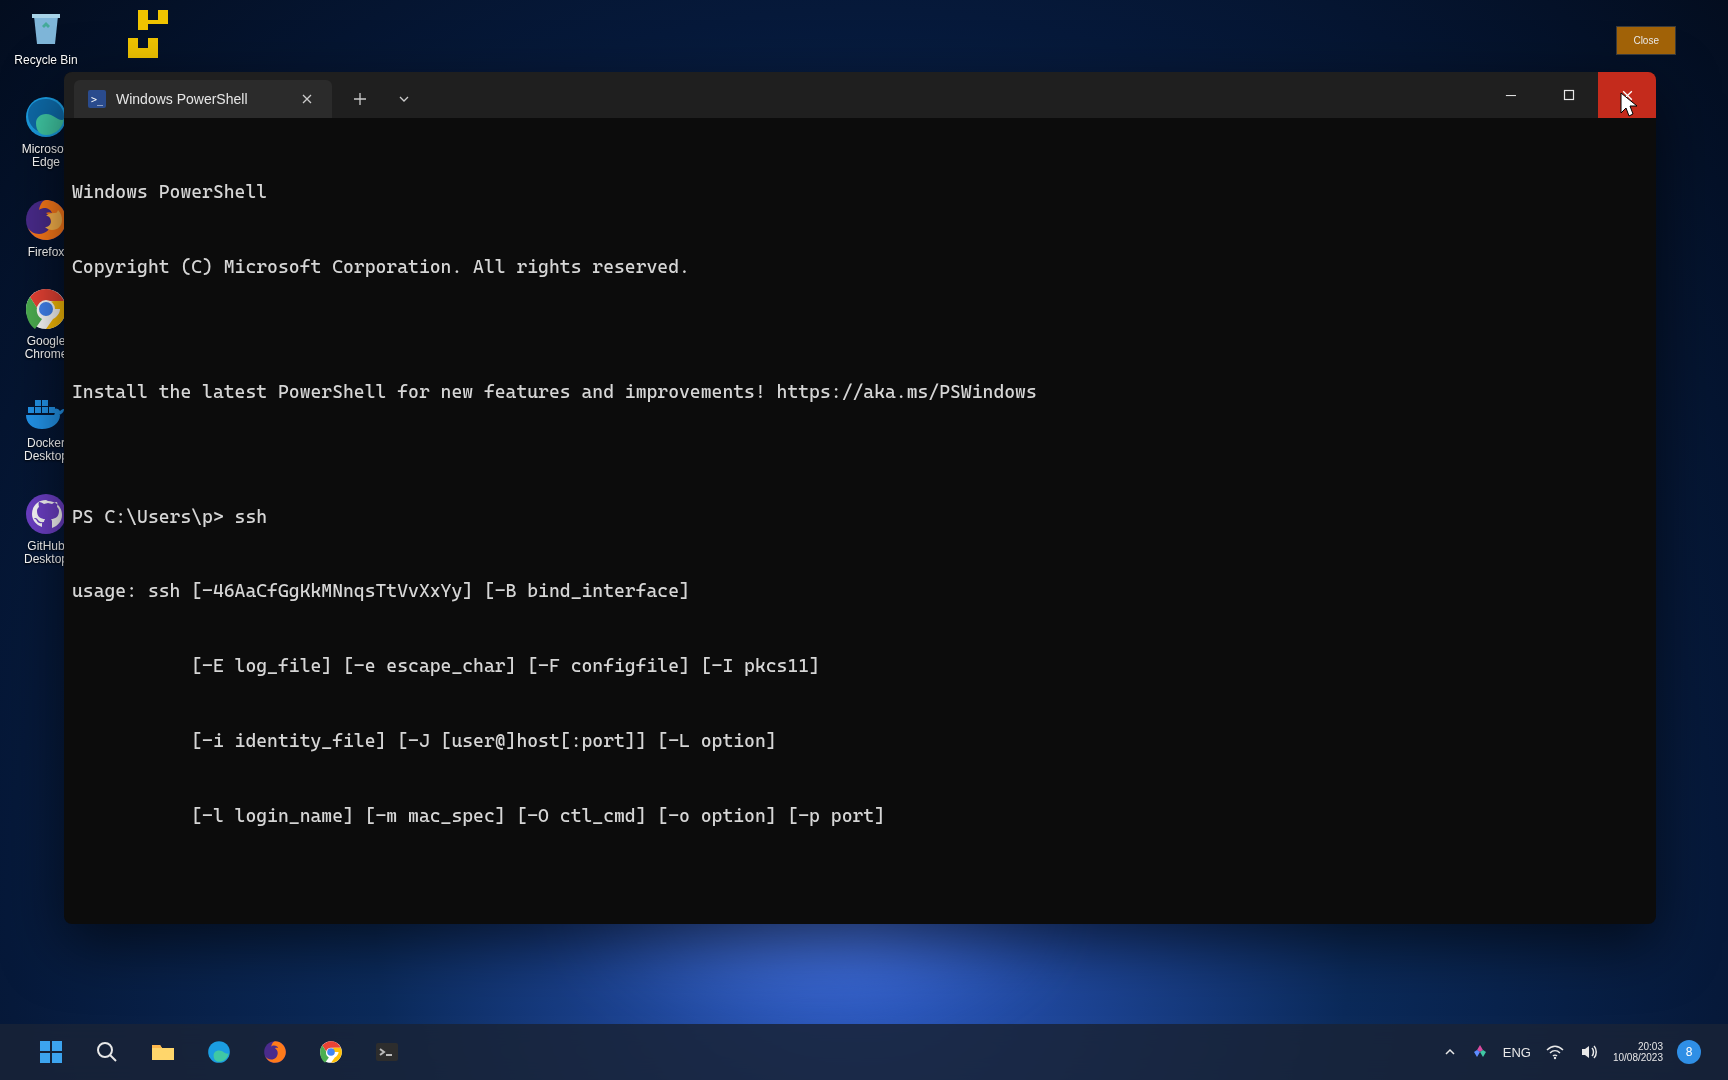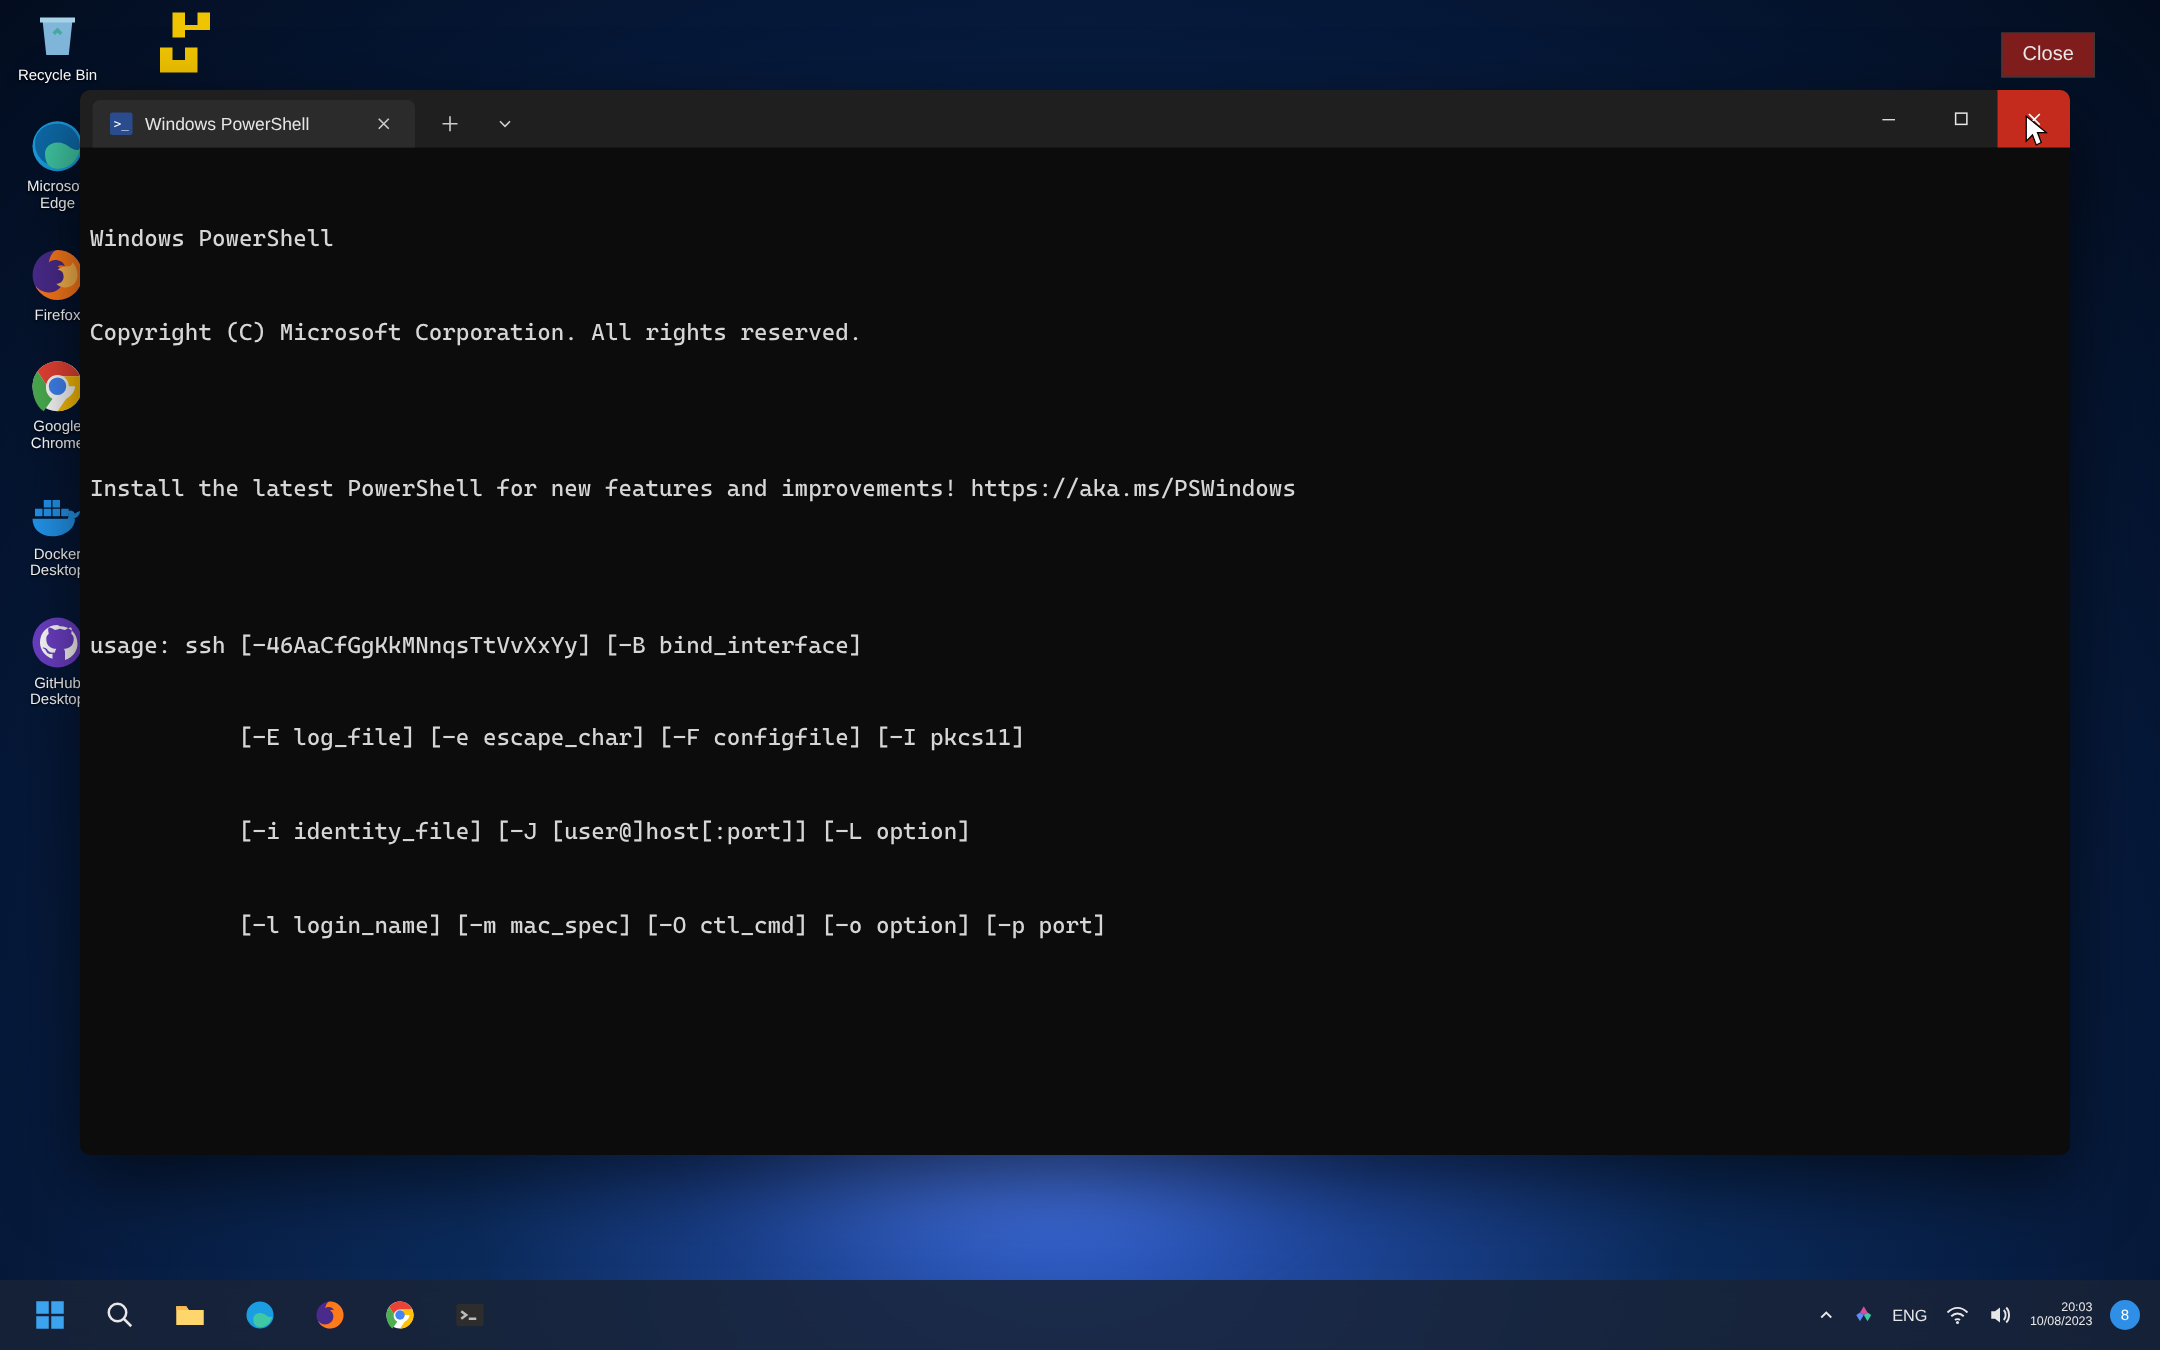--- a/index.html
+++ b/index.html
@@ -162,24 +162,24 @@
     .wc-btn.close-hover {
       background: #c42b1c;
       color: #fff;
     }
 
     
     .tooltip {
       position: absolute;
       top: 26px;
       right: -1px;
-      background: #7f1d1d;
+      background: #a16207;
       color: #e8e8e8;
       padding: 8px 16px;
-      font-size: 16px;
+      font-size: 10px;
       border: 1px solid #3a3a3a;
       z-index: 4;
     }
 
     .terminal-body {
       flex: 1;
       padding: 12px 8px;
       font-family: "Cascadia Mono", Consolas, monospace;
       font-size: 18.5px;
       line-height: 1.35;
@@ -201,21 +201,21 @@
     .taskbar {
       position: absolute;
       bottom: 0;
       left: 0;
       right: 0;
       height: 56px;
       background: rgba(25,35,55,0.85);
       backdrop-filter: blur(10px);
       display: flex;
       align-items: center;
-      padding: 0 16px;
+      padding: 0 27px;
       z-index: 3;
     }
     .taskbar-left {
       display: flex;
       align-items: center;
       gap: 8px;
     }
     .tb-btn {
       width: 48px;
       height: 44px;
@@ -387,20 +387,21 @@
       </div>
     </div>
   </div>
 
   <div class="terminal-body">
     <div class="term-line">Windows PowerShell</div>
     <div class="term-line">Copyright (C) Microsoft Corporation. All rights reserved.</div>
     <div class="term-line"></div>
     <div class="term-line">Install the latest PowerShell for new features and improvements! https://aka.ms/PSWindows</div>
     <div class="term-line"></div>
+    <div class="term-line">PS C:\Users\p&gt; ssh</div>
     <div class="term-line">usage: ssh [-46AaCfGgKkMNnqsTtVvXxYy] [-B bind_interface]</div>
     <div class="term-line">           [-E log_file] [-e escape_char] [-F configfile] [-I pkcs11]</div>
     <div class="term-line">           [-i identity_file] [-J [user@]host[:port]] [-L option]</div>
     <div class="term-line">           [-l login_name] [-m mac_spec] [-O ctl_cmd] [-o option] [-p port]</div>
     
     
     
     
     
     

